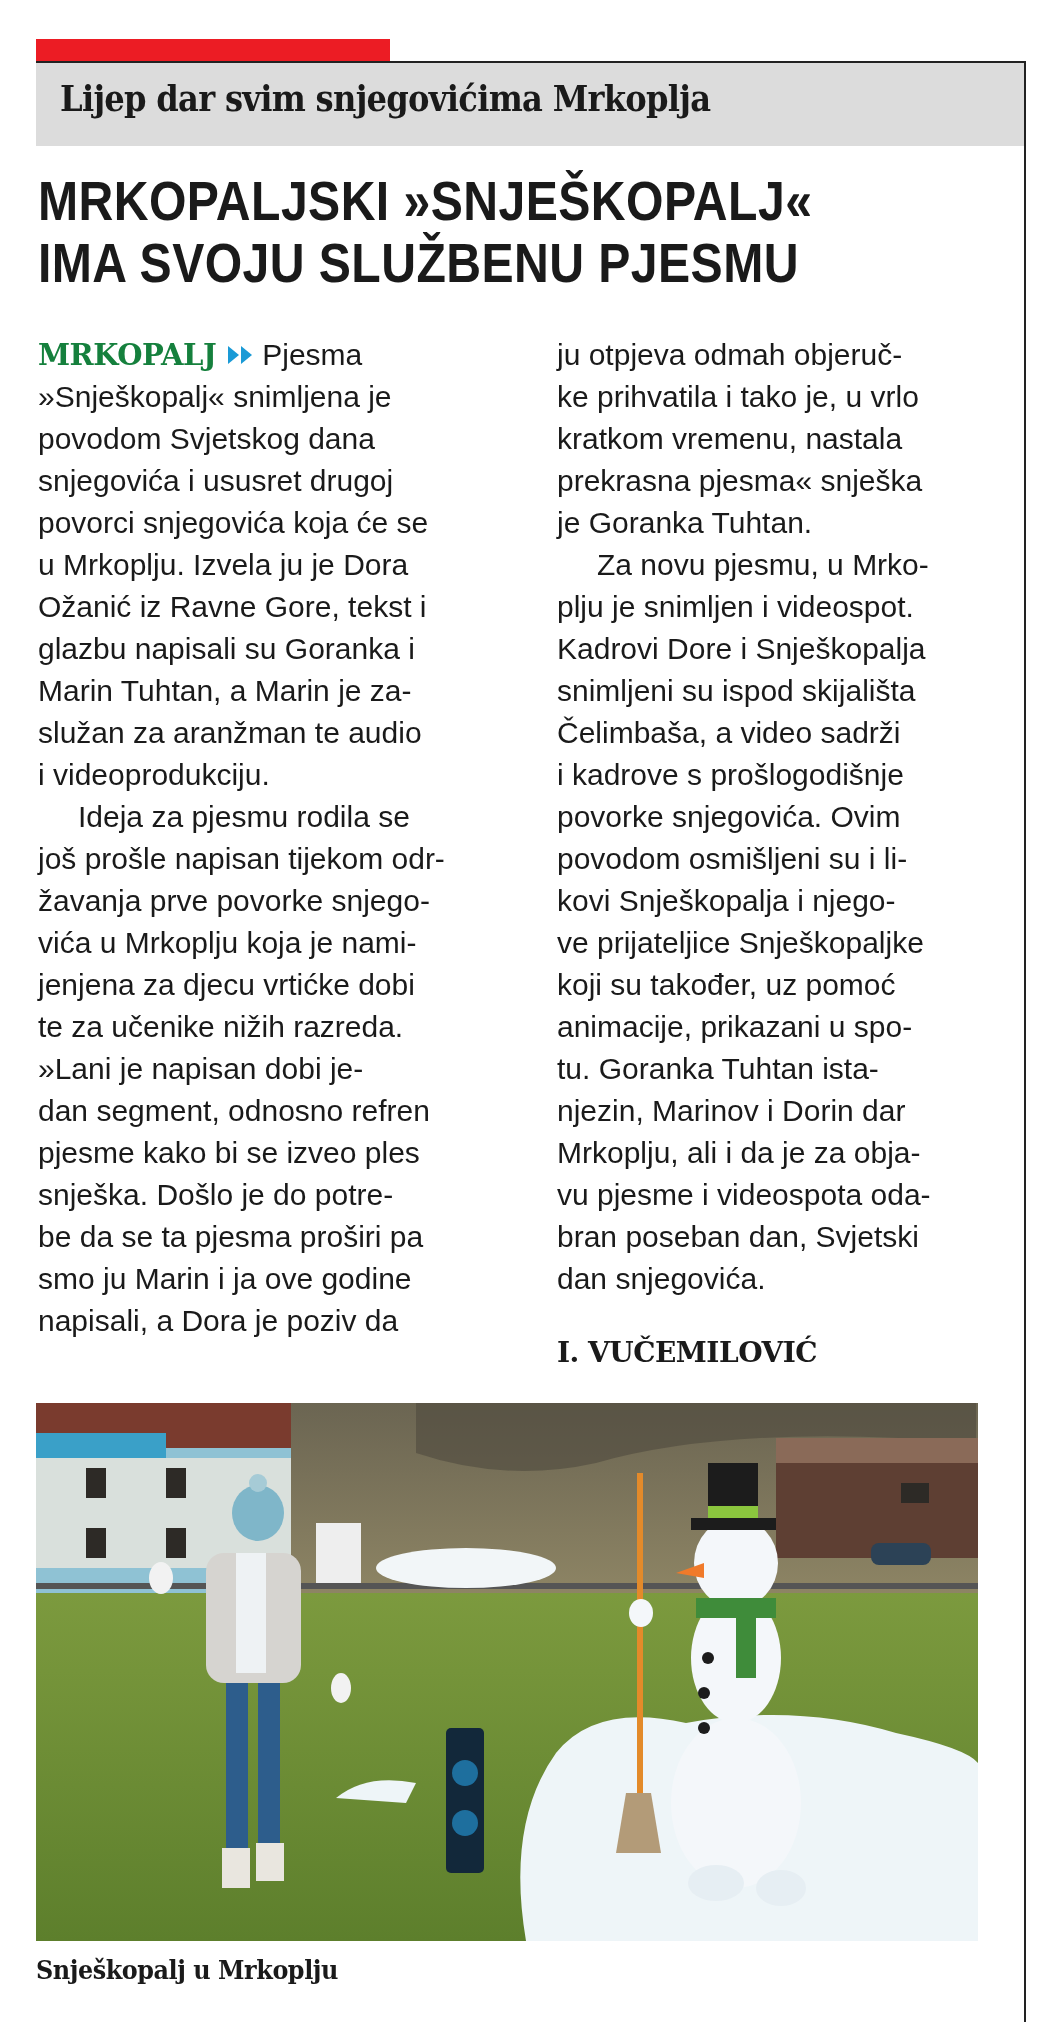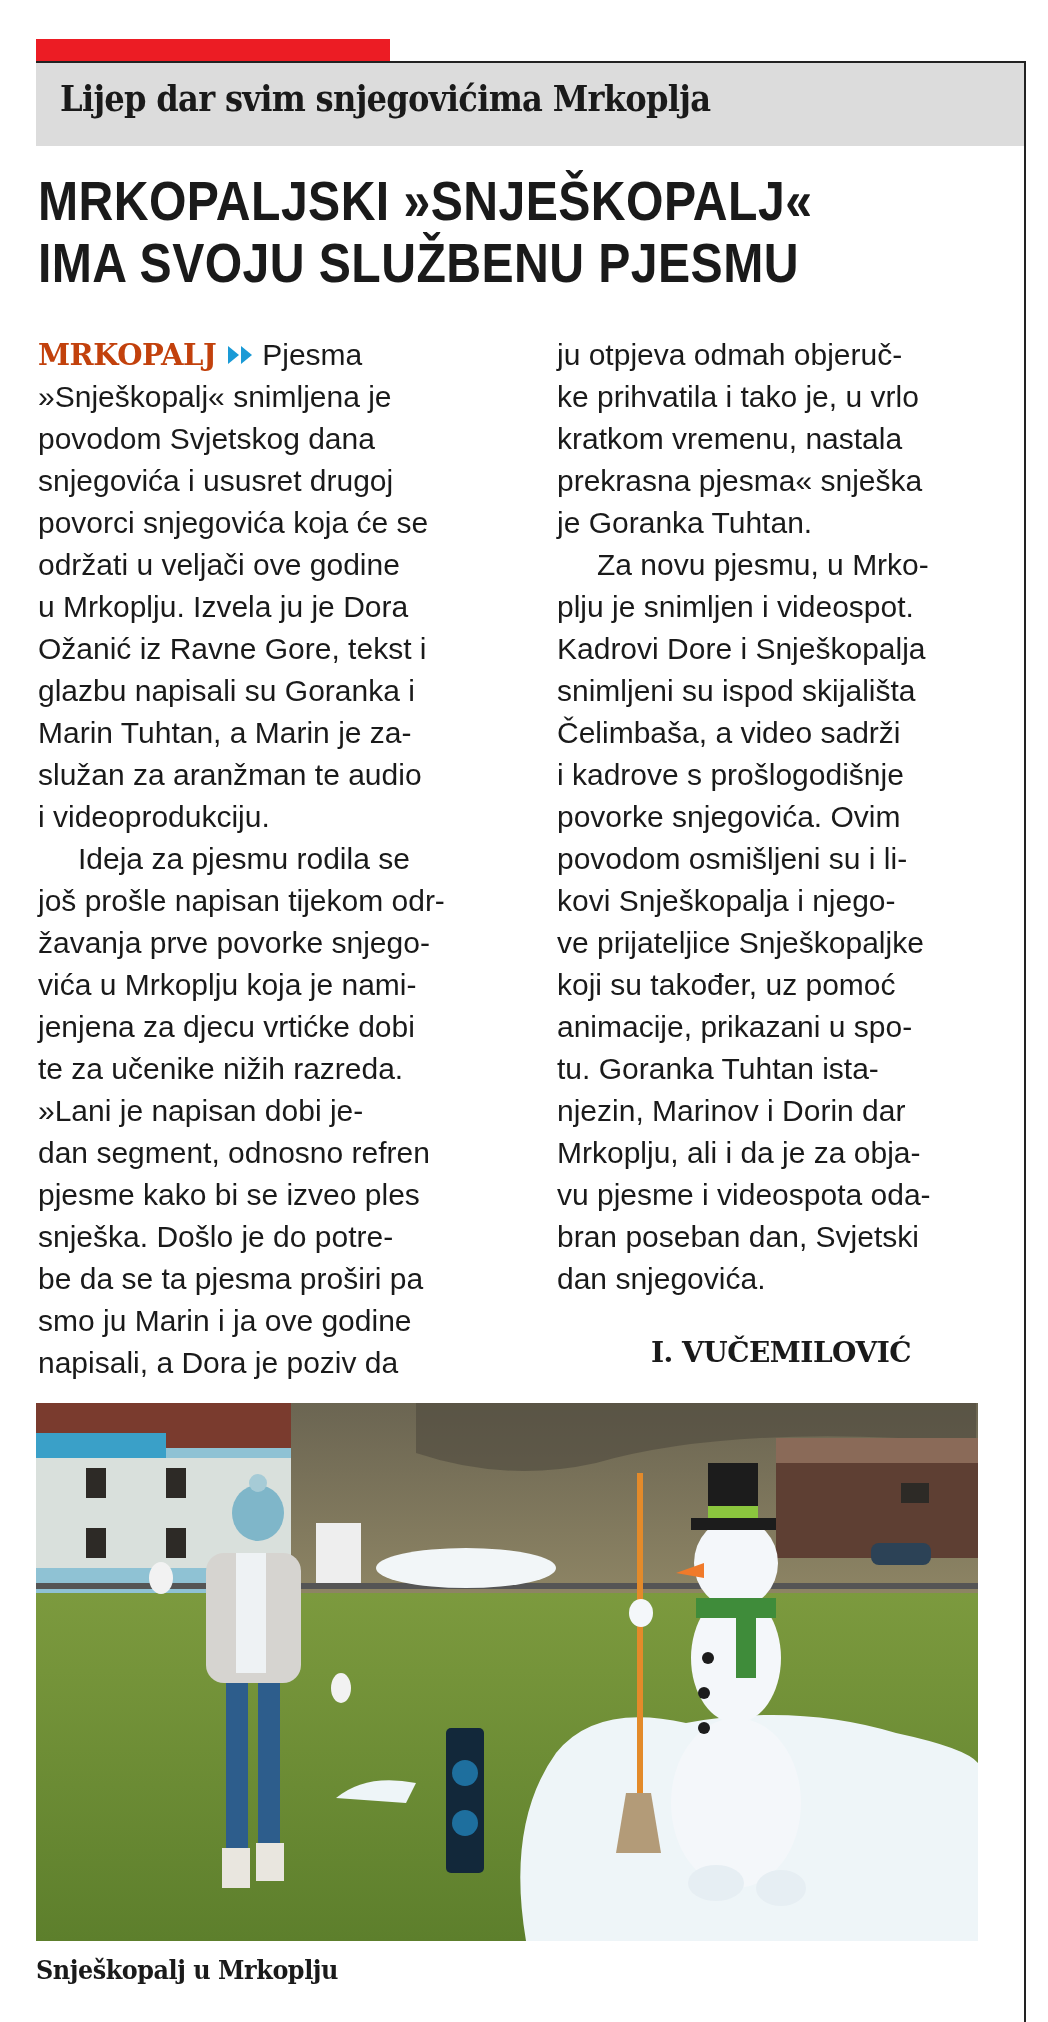--- a/index.html
+++ b/index.html
@@ -88,36 +88,36 @@
     display: block;
     white-space: nowrap;
     height: 42px;
   }
   .line.indent { padding-left: 40px; }
   .dateline {
     font-family: "DejaVu Serif", serif;
     font-weight: bold;
     font-size: 29px;
     letter-spacing: -0.5px;
-    color: #c2410c;
+    color: #15803d;
     margin-top: 43px;
   }
   .dateline-arrows {
     display: inline-block;
     vertical-align: middle;
     margin: 0 8px 4px 12px;
     width: 26px;
     height: 18px;
   }
   .byline {
     position: absolute;
     left: 557px;
     top: 1336px;
     width: 448px;
-    text-align: center;
+    text-align: left;
     font-family: "DejaVu Serif", serif;
     font-weight: bold;
     font-size: 28px;
     color: #1a1a1a;
     letter-spacing: -0.5px;
   }
   .photo {
     position: absolute;
     left: 36px;
     top: 1403px;
@@ -158,21 +158,20 @@
 
 <div class="column col-left">
   <span class="line"><span class="dateline">MRKOPALJ</span><svg class="dateline-arrows" viewBox="0 0 26 18">
         <polygon points="0,0 11,9 0,18" fill="#1a9ad6"></polygon>
         <polygon points="13,0 24,9 13,18" fill="#1a9ad6"></polygon>
       </svg><span>Pjesma</span></span>
   <span class="line">»Snješkopalj« snimljena je</span>
   <span class="line">povodom Svjetskog dana</span>
   <span class="line">snjegovića i ususret drugoj</span>
   <span class="line">povorci snjegovića koja će se</span>
-  <span class="line">održati u veljači ove godine</span>
   <span class="line">u Mrkoplju. Izvela ju je Dora</span>
   <span class="line">Ožanić iz Ravne Gore, tekst i</span>
   <span class="line">glazbu napisali su Goranka i</span>
   <span class="line">Marin Tuhtan, a Marin je za-</span>
   <span class="line">služan za aranžman te audio</span>
   <span class="line">i videoprodukciju.</span>
   <span class="line indent">Ideja za pjesmu rodila se</span>
   <span class="line">još prošle napisan tijekom odr-</span>
   <span class="line">žavanja prve povorke snjego-</span>
   <span class="line">vića u Mrkoplju koja je nami-</span>

